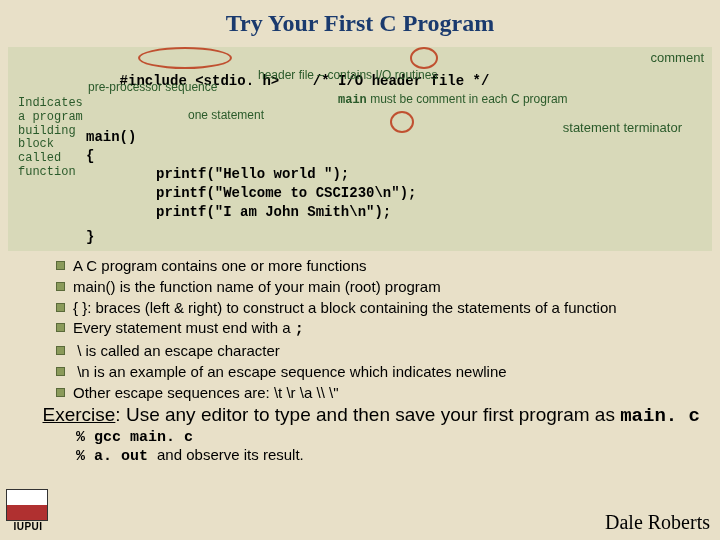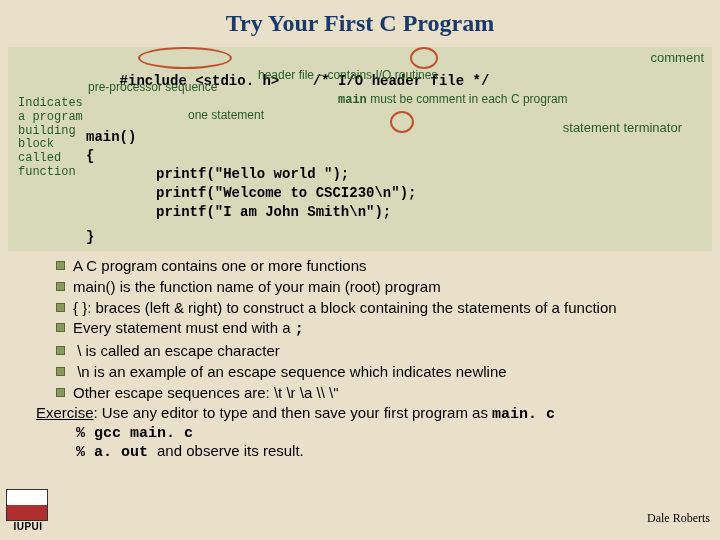--- a/index.html
+++ b/index.html
@@ -72,21 +72,22 @@
     content: "";
     display: inline-block;
     width: 7px; height: 7px;
     background: #8a9a5a;
     border: 1px solid #5a6a3a;
     margin-right: 8px;
     vertical-align: 1px;
   }
   .exercise-line {
     margin: 2px 20px 0 36px;
-    font-size: 15px;
+    font-size: 19px;
+    text-align: right;
   }
   .exercise-line .und { text-decoration: underline; }
   .cmd-lines {
     margin: 2px 0 0 76px;
     font-family: "Courier New", monospace;
     font-size: 15px;
     font-weight: bold;
   }
   .observe {
     font-family: Arial, sans-serif;
@@ -108,23 +109,23 @@
   }
   .iupui-text {
     font-size: 10px;
     font-weight: bold;
     color: #000;
     letter-spacing: 0.5px;
   }
   .author {
     position: absolute;
     right: 10px;
-    bottom: 14px;
+    bottom: 6px;
     font-family: "Times New Roman", serif;
-    font-size: 12px;
+    font-size: 20px;
     color: #000;
   }
   .mono { font-family: "Courier New", monospace; }
 </style>
 </head>
 <body>
 
 <div class="title">Try Your First C Program</div>
 
 <div class="code-box">

